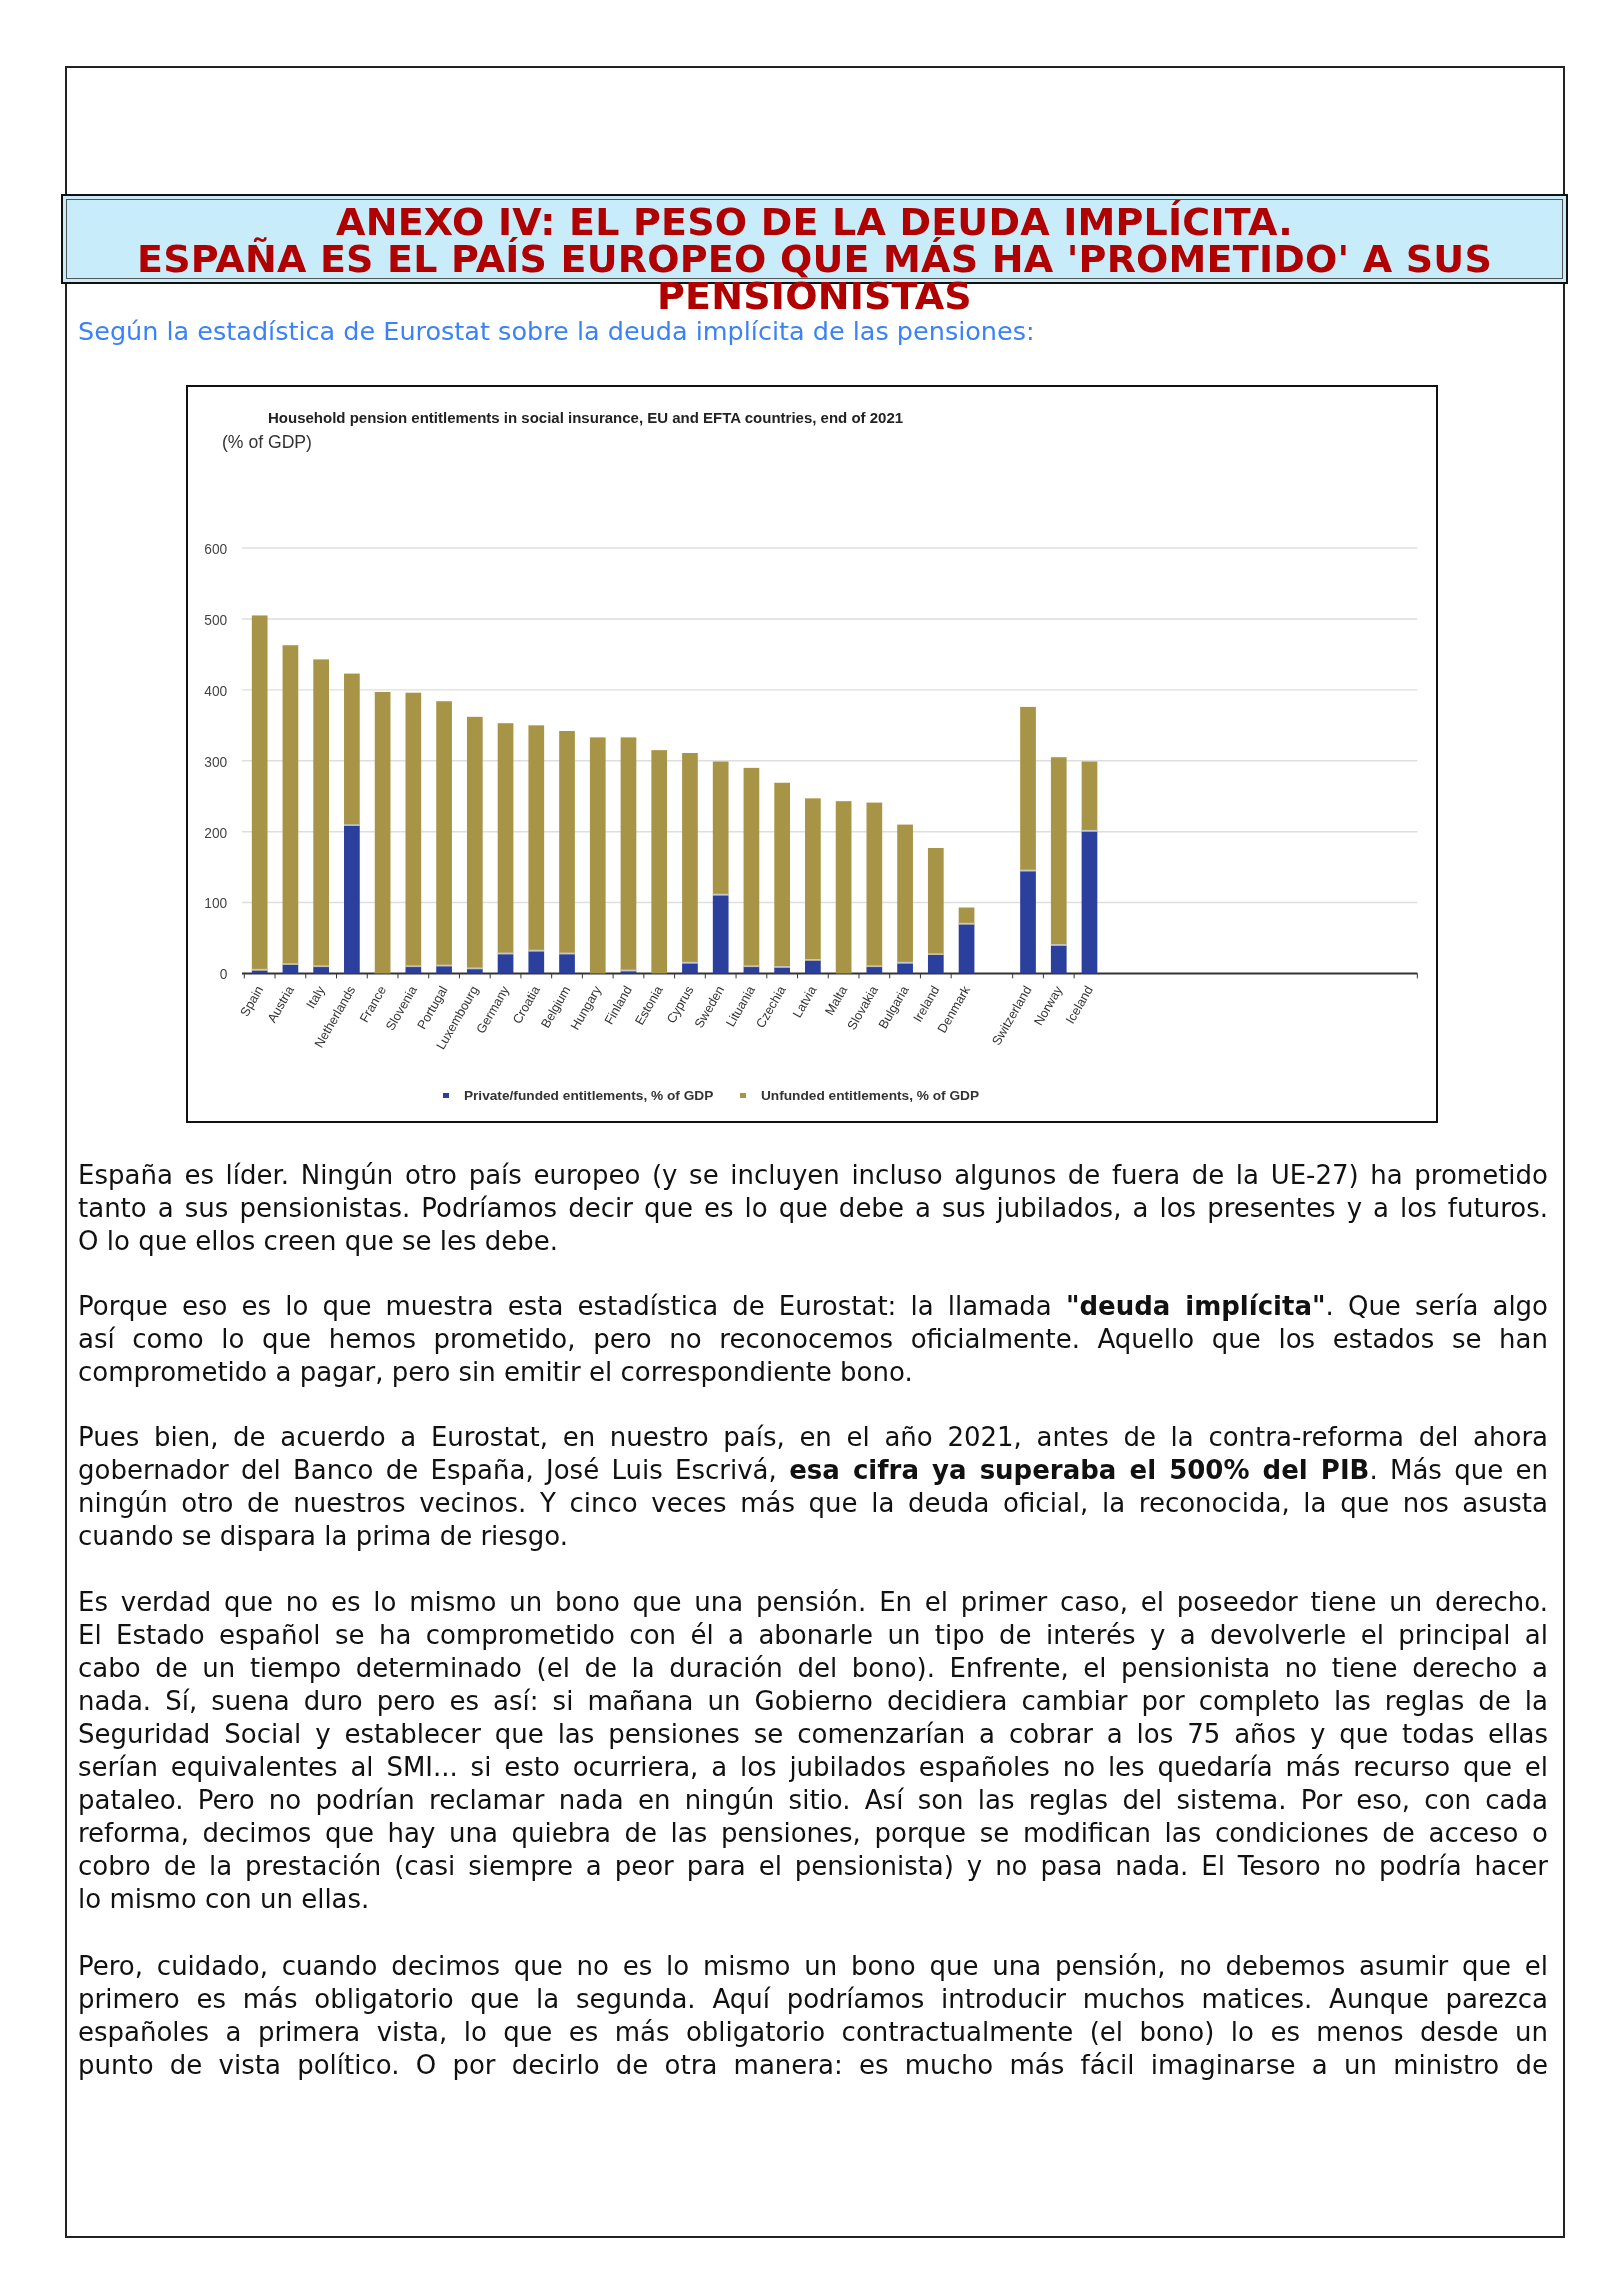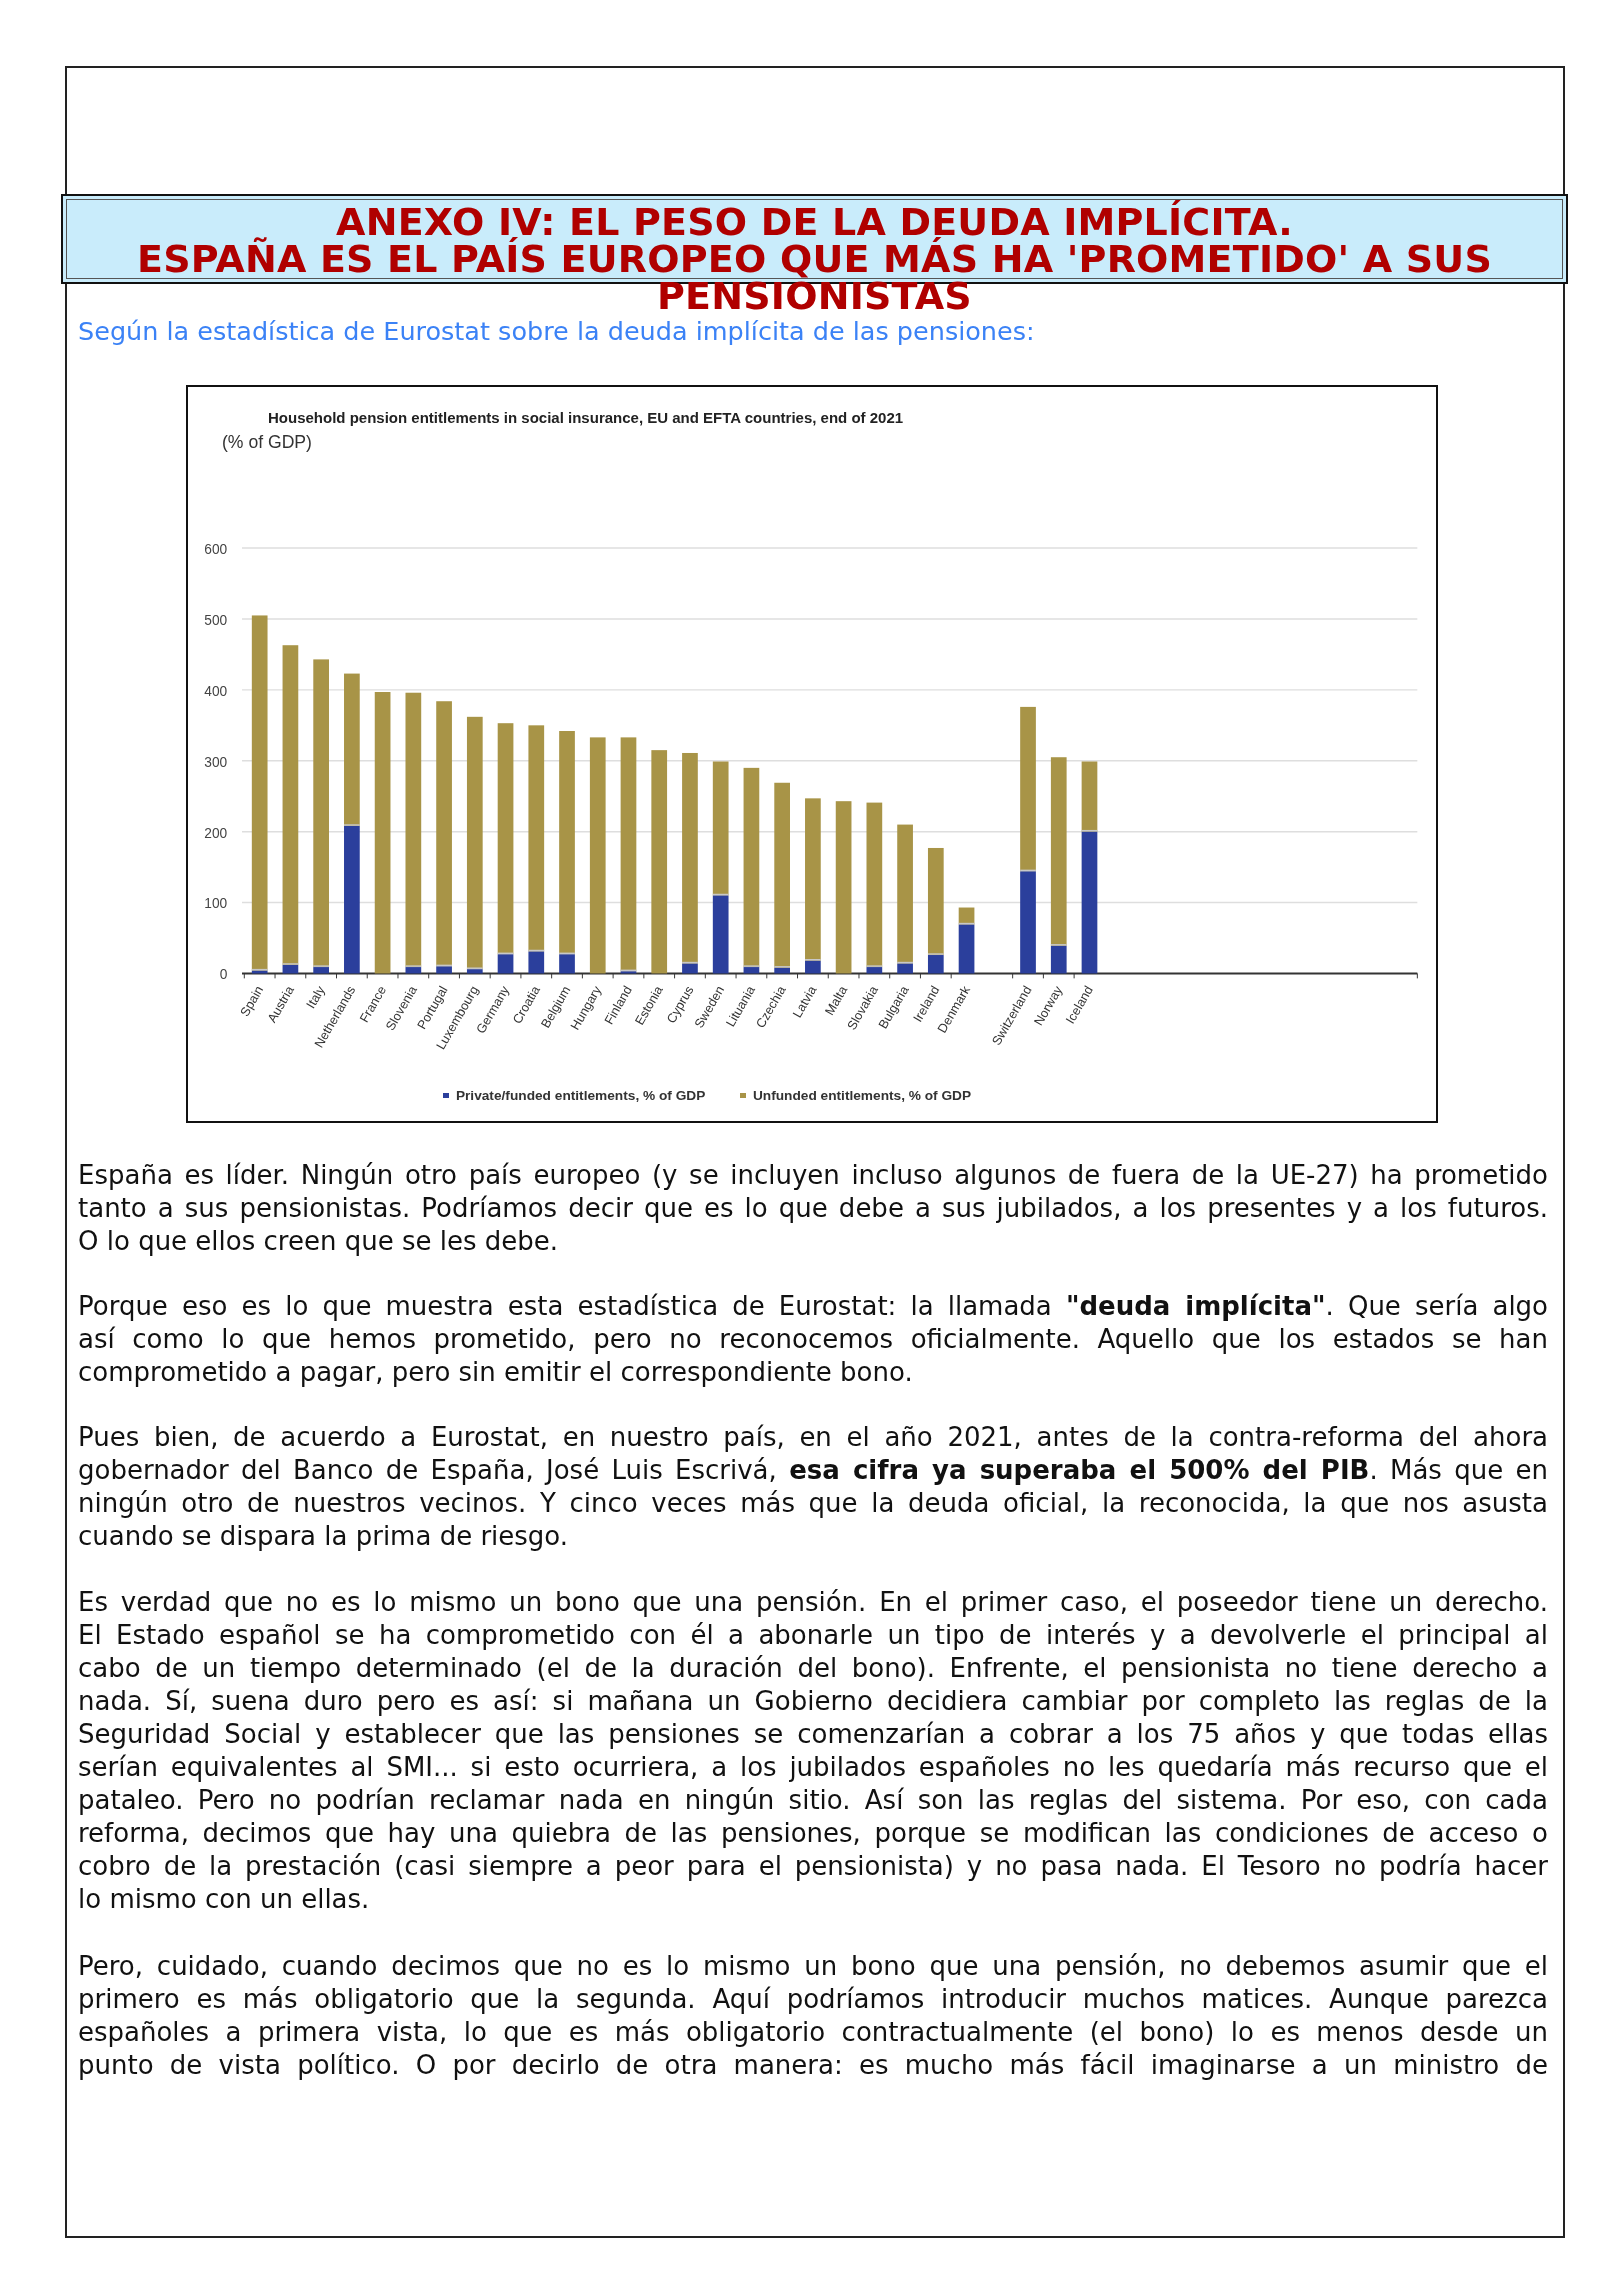--- a/index.html
+++ b/index.html
@@ -7,21 +7,21 @@
   .page-frame { position:absolute; left:65px; top:66px; width:1500px; height:2172px; border:2px solid #222; box-sizing:border-box; }
   .title-box { position:absolute; left:61px; top:194px; width:1507px; height:90px; background:#c9ecfb; border:2.9px solid #111; box-sizing:border-box; outline:1px solid #555; outline-offset:-6.9px; text-align:center; }
   .title-line { color:#b00000; font-weight:bold; font-size:38px; line-height:37px; letter-spacing:0.2px; font-family:"DejaVu Sans", sans-serif; }
   .title-line.first { margin-top:7.8px; }
   .intro { position:absolute; left:78px; top:316px; font-size:25.5px; color:#3b82f6; }
   .chart-frame { position:absolute; left:186px; top:385px; width:1252px; height:738px; border:2.9px solid #111; box-sizing:border-box; background:#fff; }
   .chart-title { position:absolute; left:34px; top:21.6px; font-family:"Liberation Sans", sans-serif; font-weight:bold; font-size:15px; color:#222;margin-left:46px; }
   .chart-subtitle { position:absolute; left:34px; top:45px; font-family:"Liberation Sans", sans-serif; font-size:17.6px; color:#333; }
   .plot { position:absolute; left:0; top:0; width:100%; height:100%; }
   .legend { position:absolute; top:701px; left:0; width:100%; font-family:"Liberation Sans", sans-serif; font-size:13.7px; font-weight:bold; color:#333; }
-  .legend-item { position:absolute; display:flex; align-items:center; gap:7px; }
+  .legend-item { position:absolute; display:flex; align-items:center; gap:15px; }
   .legend-swatch { width:5.9px; height:5.9px; display:inline-block; }
   .body-text { position:absolute; left:78px; width:1470px; font-size:26px; line-height:33px; color:#111; text-align:justify; }
   .body-text b { font-weight:bold; }
   .p1 { top:1159px; }
   .p2 { top:1290px; }
   .p3 { top:1421px; }
   .p4 { top:1586px; }
   .p5 { top:1950px; }
   .jline { display:block; text-align:justify; text-align-last:justify; white-space:nowrap; }
   .jline.last { text-align-last:left; }

